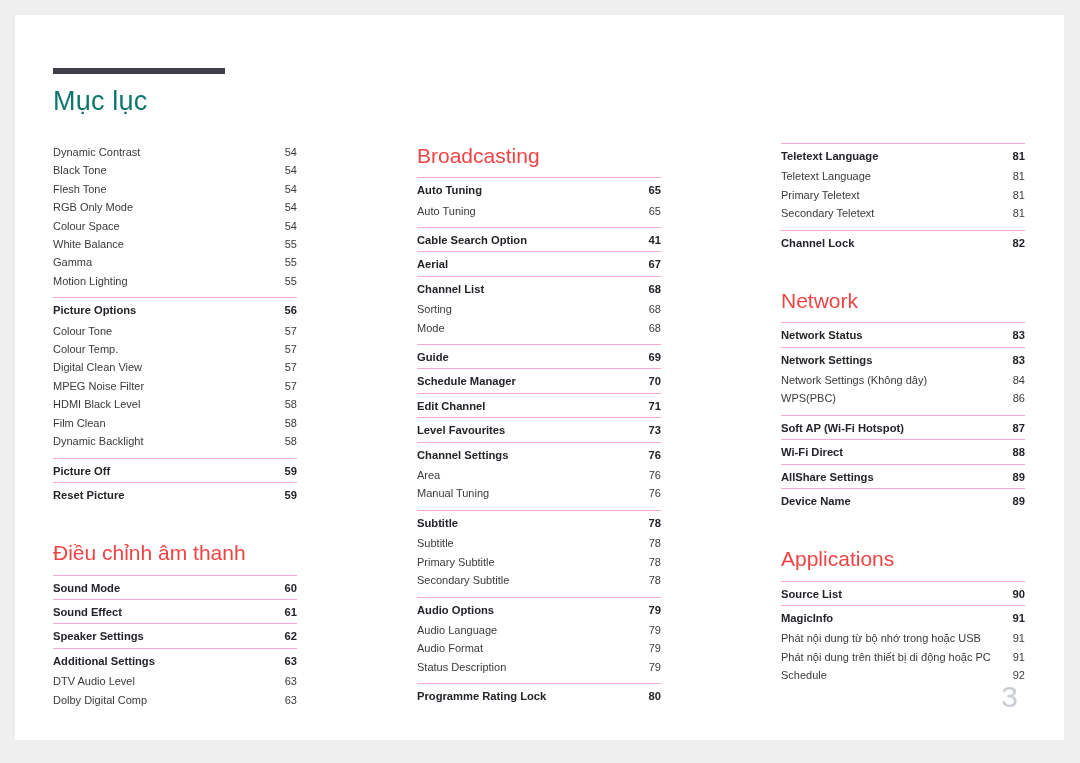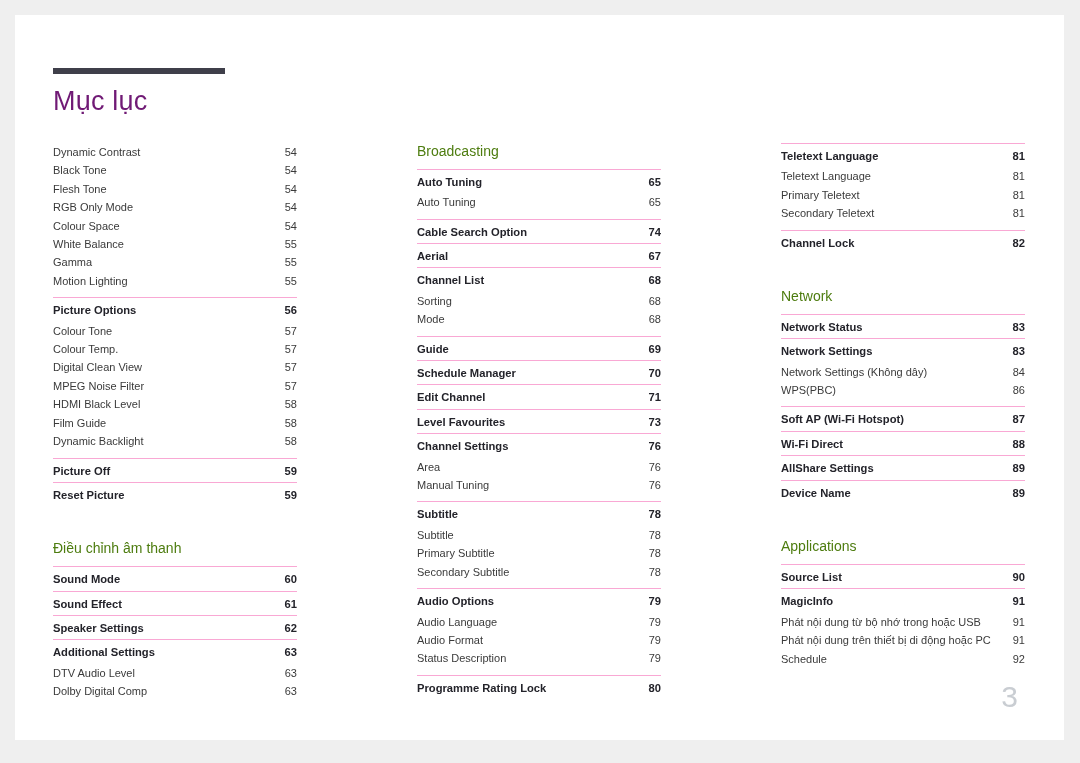--- a/index.html
+++ b/index.html
@@ -28,43 +28,43 @@
   }
   .title-rule {
     width: 172px;
     height: 6px;
     background: #3f3f4a;
   }
   .title-text {
     margin-top: 13px;
     font-size: 27px;
     font-weight: 400;
-    color: #701a75;
+    color: #0f766e;
     letter-spacing: 0.2px;
     line-height: 1.1;
   }
   .columns {
     position: absolute;
     left: 0;
     top: 0;
     width: 1049px;
     height: 725px;
   }
   .col {
     position: absolute;
     top: 128px;
     width: 244px;
   }
   .col-1 { left: 38px; }
   .col-2 { left: 402px; }
   .col-3 { left: 766px; }
 
   .section-heading {
-    color: #4d7c0f;
-    font-size: 14px;
+    color: #ef4444;
+    font-size: 21px;
     font-weight: 400;
     line-height: 1.2;
     padding-bottom: 9px;
   }
   .section-heading.spaced-above {
     padding-top: 34px;
   }
 
   .group {
     border-top: 1px solid #f9a8d4;
@@ -180,21 +180,21 @@
           </div>
           <div class="row minor">
             <span class="label">MPEG Noise Filter</span>
             <span class="pagenum">57</span>
           </div>
           <div class="row minor">
             <span class="label">HDMI Black Level</span>
             <span class="pagenum">58</span>
           </div>
           <div class="row minor">
-            <span class="label">Film Guide</span>
+            <span class="label">Film Clean</span>
             <span class="pagenum">58</span>
           </div>
           <div class="row minor">
             <span class="label">Dynamic Backlight</span>
             <span class="pagenum">58</span>
           </div>
         </div>
         <div class="group">
           <div class="row major">
             <span class="label">Picture Off</span>
@@ -249,21 +249,21 @@
             <span class="pagenum">65</span>
           </div>
           <div class="row minor">
             <span class="label">Auto Tuning</span>
             <span class="pagenum">65</span>
           </div>
         </div>
         <div class="group">
           <div class="row major">
             <span class="label">Cable Search Option</span>
-            <span class="pagenum">74</span>
+            <span class="pagenum">41</span>
           </div>
         </div>
         <div class="group">
           <div class="row major">
             <span class="label">Aerial</span>
             <span class="pagenum">67</span>
           </div>
         </div>
         <div class="group pad-bottom">
           <div class="row major">

